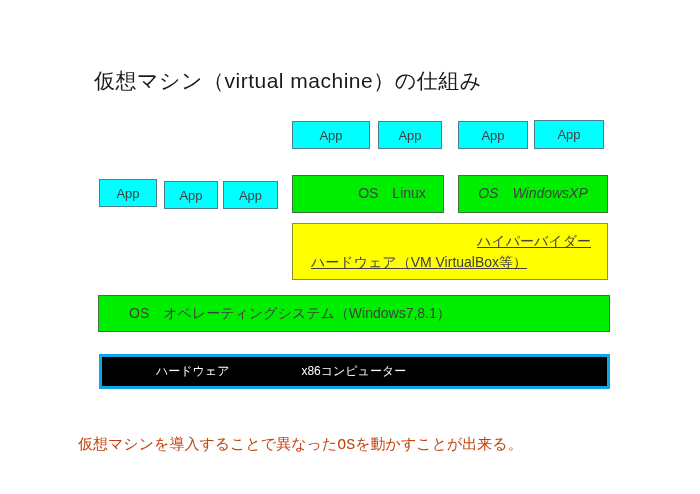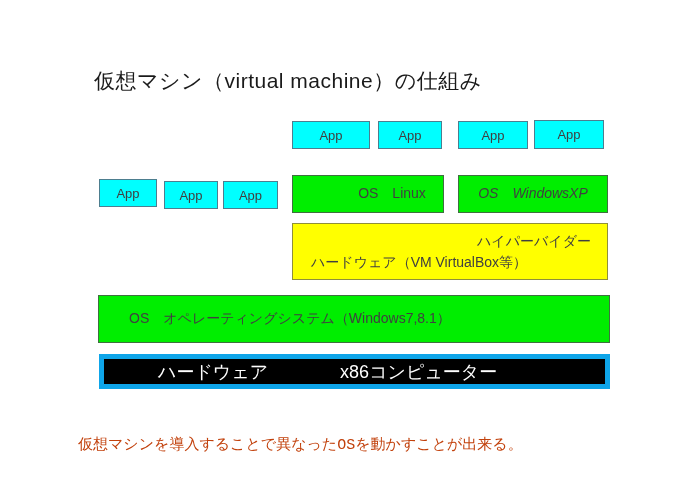--- a/index.html
+++ b/index.html
@@ -47,48 +47,48 @@
     font-size: 14px;
   }
   .yellow {
     background: #ffff00;
     border: 1px solid #8f8f3a;
     display: block;
     font-size: 14px;
   }
   .black {
     background: #000000;
-    border: 5px solid #0ea5e9;
+    border: 3px solid #0ea5e9;
     color: #ffffff;
     justify-content: flex-start;
     padding-left: 54px;
-    font-size: 18px;
+    font-size: 12px;
   }
   .black .hw-right { margin-left: 72px; }
 
   
   .top-app-1 { left: 292px; top: 121px; width: 78px; height: 28px; }
   .top-app-2 { left: 378px; top: 121px; width: 64px; height: 28px; }
   .top-app-3 { left: 458px; top: 121px; width: 70px; height: 28px; }
   .top-app-4 { left: 534px; top: 120px; width: 70px; height: 29px; }
 
   
   .host-app-1 { left: 99px;  top: 179px; width: 58px; height: 28px; }
   .host-app-2 { left: 164px; top: 181px; width: 54px; height: 28px; }
   .host-app-3 { left: 223px; top: 181px; width: 55px; height: 28px; }
   .os-linux   { left: 292px; top: 175px; width: 152px; height: 38px; padding-left: 48px; }
   .os-winxp   { left: 458px; top: 175px; width: 150px; height: 38px; font-style: italic; }
 
   
-  .hypervisor { left: 292px; top: 223px; width: 316px; height: 57px; padding: 7px 16px 0 18px; }
+  .hypervisor { left: 292px; top: 223px; width: 316px; height: 57px; padding: 7px 16px 0 18px; text-decoration: underline; }
   .hypervisor .hv-line1 { text-align: right; line-height: 21px; }
   .hypervisor .hv-line2 { text-align: left;  line-height: 21px; }
 
   
-  .host-os { left: 98px; top: 295px; width: 512px; height: 48px; justify-content: flex-start; padding-left: 30px; }
+  .host-os { left: 98px; top: 295px; width: 512px; height: 37px; justify-content: flex-start; padding-left: 30px; }
 
   
   .hardware { left: 99px; top: 354px; width: 511px; height: 35px; }
 
   .caption {
     left: 78px;
     top: 420px;
     font-size: 15px;
     color: #c2410c;
     white-space: nowrap;

